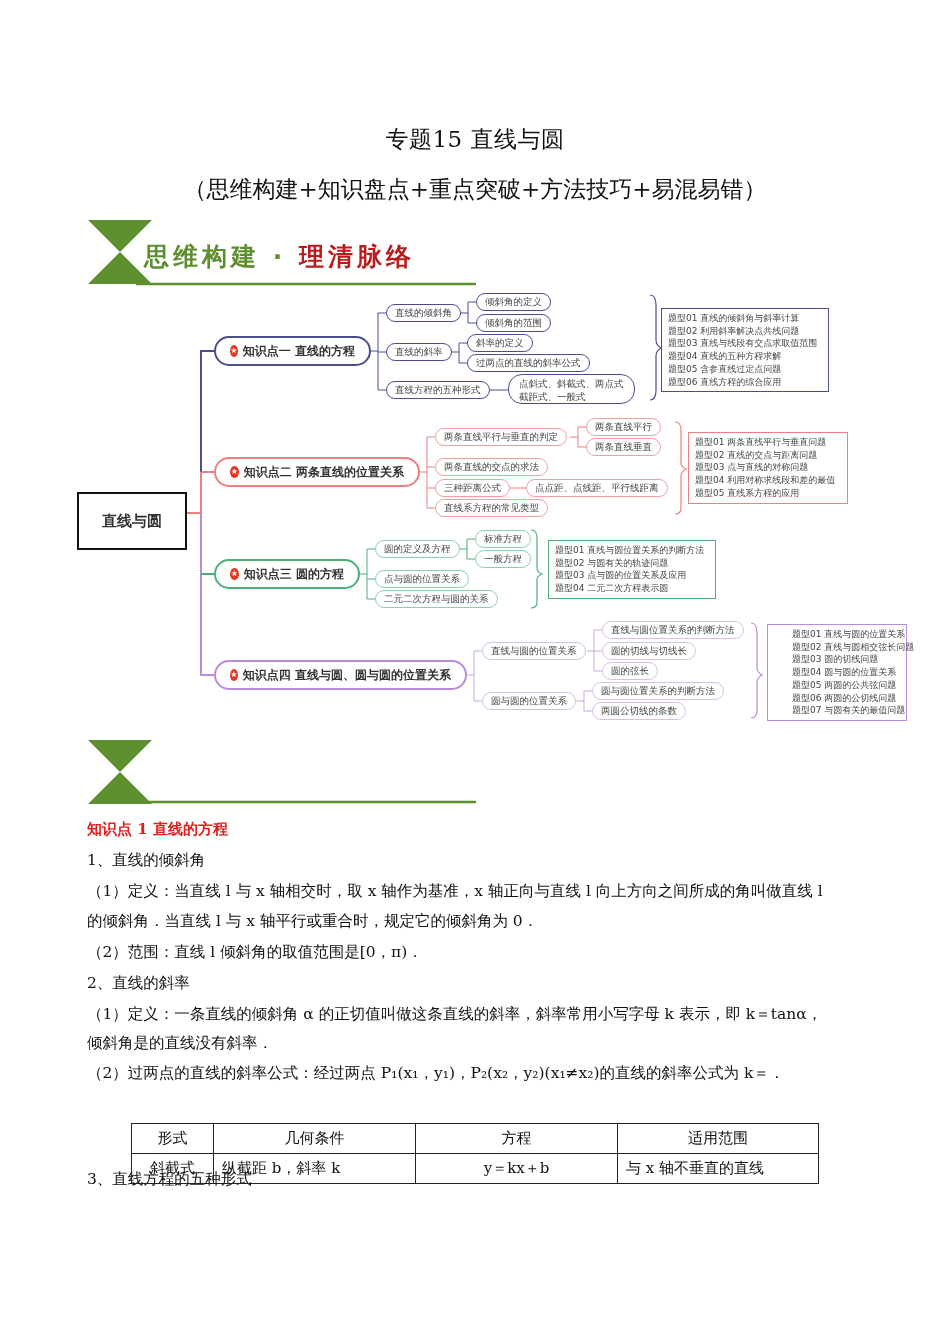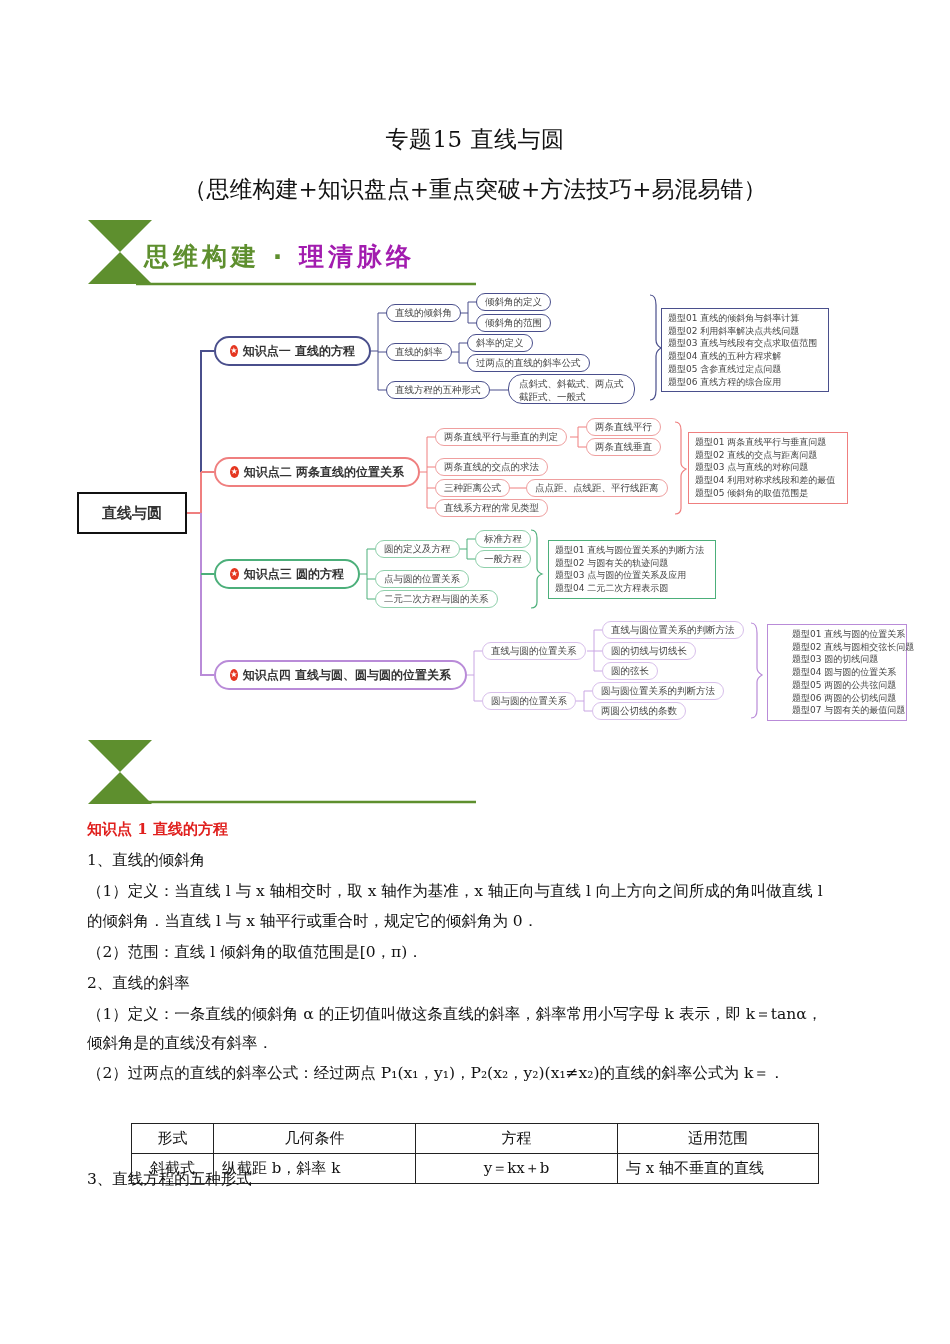--- a/index.html
+++ b/index.html
@@ -8,25 +8,25 @@
   .abs { position: absolute; }
 
   .title1 { left: 0; width: 950px; top: 124px; text-align: center; font-size: 23px; letter-spacing: 0.5px; }
   .title2 { left: 0; width: 950px; top: 174px; text-align: center; font-size: 23px; }
 
   
   .banner { left: 88px; width: 390px; height: 68px; }
   .banner svg { position: absolute; left: 0; top: 0; }
   .banner .txt { position: absolute; left: 56px; top: 20px; font-size: 25px; font-weight: bold; font-family: "DejaVu Sans", sans-serif; letter-spacing: 4px; white-space: nowrap; }
   .banner .g { color: #5e8f2e; }
-  .banner .r { color: #a21caf; }
+  .banner .r { color: #b91c1c; }
 
   
   .mm { font-family: "DejaVu Sans", "Liberation Sans", sans-serif; }
-  .root { left: 77px; top: 492px; width: 110px; height: 42px; border: 2px solid #111; display:flex; align-items:center; justify-content:center; font-weight: bold; font-size: 15px; color:#333; background:#fff; }
+  .root { left: 77px; top: 492px; width: 110px; height: 58px; border: 2px solid #111; display:flex; align-items:center; justify-content:center; font-weight: bold; font-size: 15px; color:#333; background:#fff; }
   .kp { height: 30px; border-radius: 16px; border: 2px solid; display:flex; align-items:center; padding: 0 14px 0 14px; font-size: 12px; font-weight: bold; color: #333; background:#fff; white-space: nowrap; }
   .kp .star { display:inline-block; width: 12px; height: 12px; border-radius: 50%; background: #e53620; color:#fff; font-size: 8px; line-height: 12px; text-align:center; margin-right: 5px; }
   .node { height: 18px; border-radius: 10px; border: 1px solid; display:flex; align-items:center; padding: 0 8px; font-size: 9.5px; color: #444; background:#fff; white-space: nowrap; }
   .node2 { height: 30px; border-radius: 14px; border: 1px solid; padding: 2px 10px; font-size: 9.5px; color: #444; background:#fff; line-height: 13px; }
   .tbox { border: 1.5px solid; padding: 3px 6px; font-size: 9px; color: #444; line-height: 12.7px; background:#fff; white-space: nowrap; }
 
   
   .sec-title { left: 87px; top: 820px; color: #e0201e; font-weight: bold; font-size: 15px; }
   .p { left: 87px; font-size: 15.5px; line-height: 20px; white-space: nowrap; }
 
@@ -126,21 +126,21 @@
   <div class="abs node" style="left:586px;top:438px;border-color:#ef9f9f;font-family:Liberation Mono, monospace;">两条直线垂直</div>
   <div class="abs node" style="left:435px;top:458px;border-color:#ef9f9f;">两条直线的交点的求法</div>
   <div class="abs node" style="left:435px;top:479px;border-color:#ef9f9f;">三种距离公式</div>
   <div class="abs node" style="left:526px;top:479px;border-color:#ef9f9f;">点点距、点线距、平行线距离</div>
   <div class="abs node" style="left:435px;top:499px;border-color:#ef9f9f;">直线系方程的常见类型</div>
   <div class="abs tbox" style="left:688px;top:432px;width:160px;border-color:#ef7f7f;">
     <div>题型01  两条直线平行与垂直问题</div>
     <div>题型02  直线的交点与距离问题</div>
     <div>题型03  点与直线的对称问题</div>
     <div>题型04  利用对称求线段和差的最值</div>
-    <div>题型05  倾斜角的取值范围是</div>
+    <div>题型05  直线系方程的应用</div>
   </div>
 
   <div class="abs kp" style="left:214px;top:559px;width:146px;border-color:#4caf7a;">
     <span class="star">★</span>
       <span>知识点三 圆的方程</span>
   </div>
   <div class="abs node" style="left:375px;top:540px;border-color:#8fd0ab;">圆的定义及方程</div>
   <div class="abs node" style="left:475px;top:530px;border-color:#8fd0ab;">标准方程</div>
   <div class="abs node" style="left:475px;top:550px;border-color:#8fd0ab;">一般方程</div>
   <div class="abs node" style="left:375px;top:570px;border-color:#8fd0ab;">点与圆的位置关系</div>

